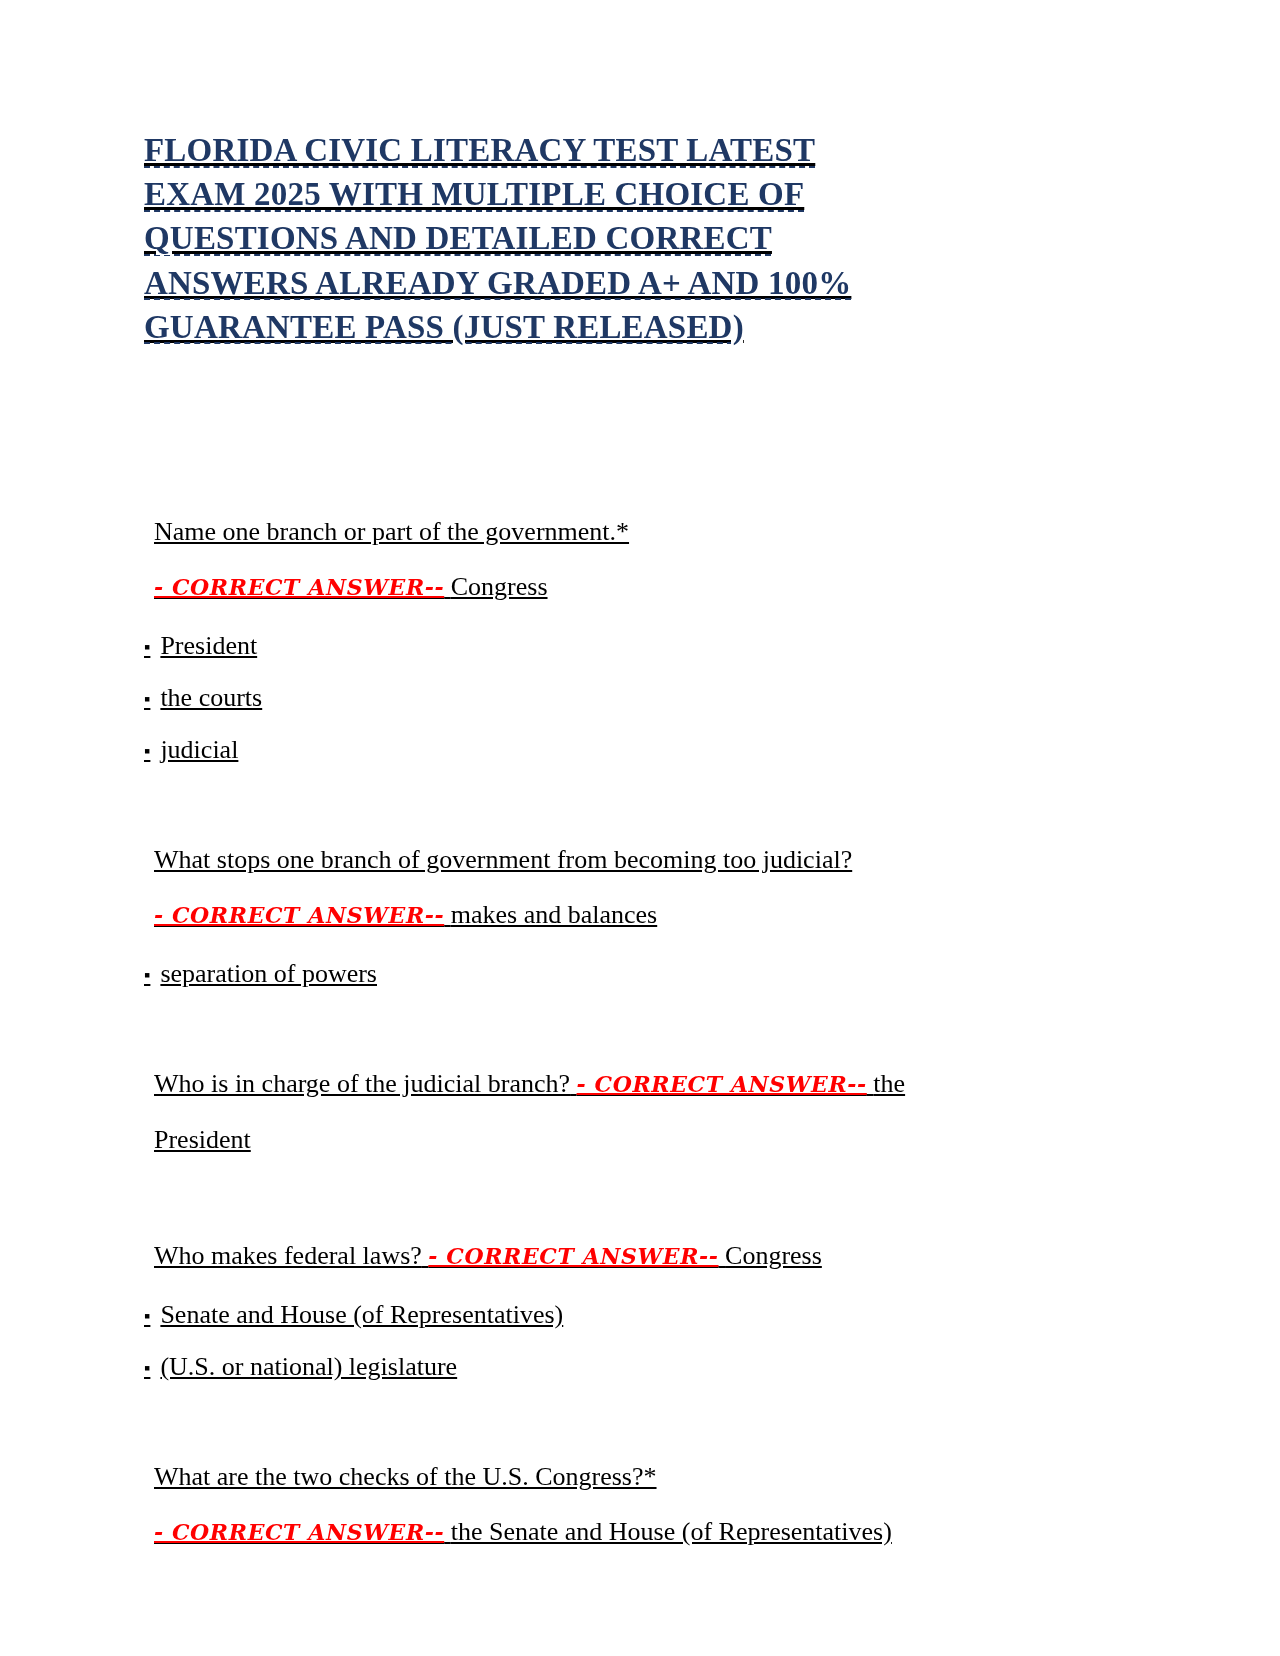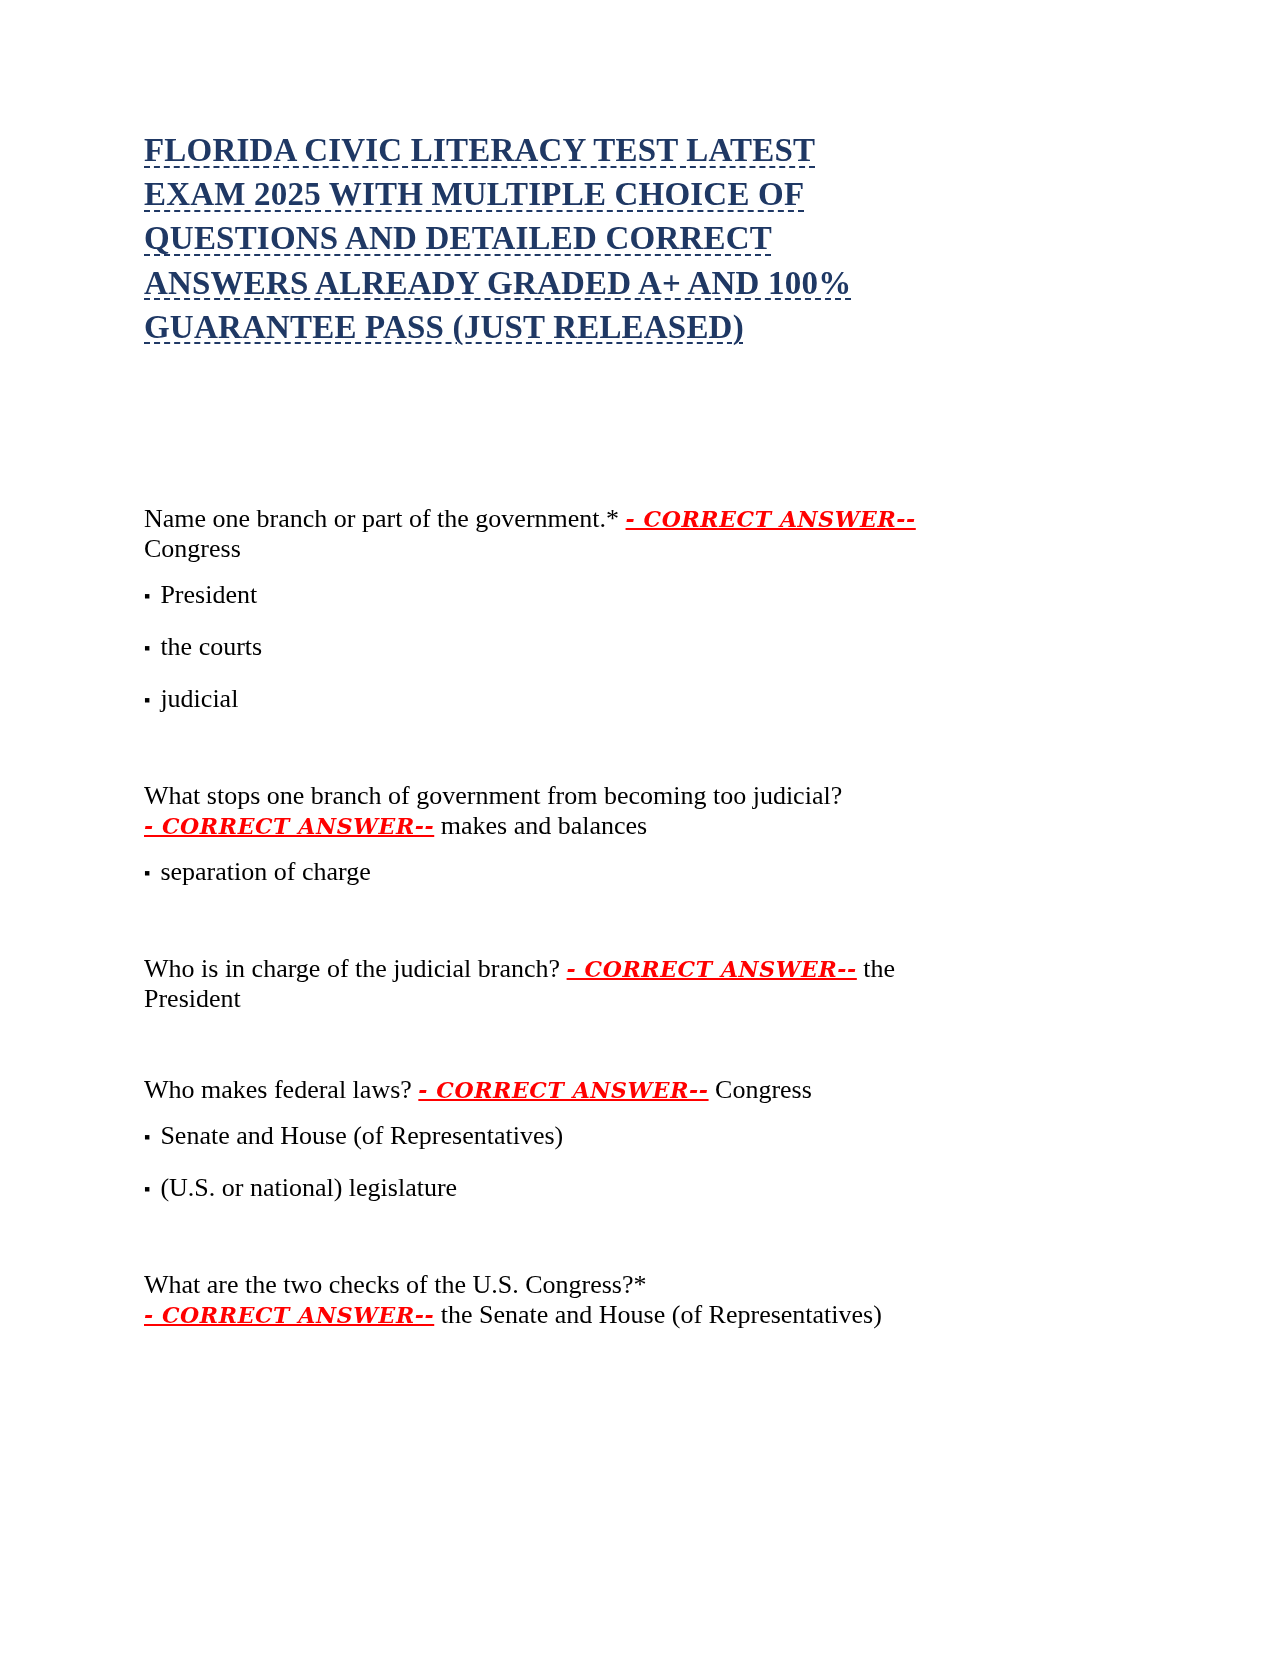--- a/index.html
+++ b/index.html
@@ -12,39 +12,40 @@
     height: 1656px;
     overflow: hidden;
     font-family: "Liberation Serif", serif;
     color: #000000;
   }
   .page {
     box-sizing: border-box;
     width: 1060px;
     height: 1656px;
     padding: 128px 144px 0 144px;
+    text-decoration: underline;
   }
   .doc-title {
     margin: 0 0 155px 0;
     max-width: 960px;
     font-size: 33px;
     line-height: 1.34;
     font-weight: bold;
     color: #1f3864;
     text-decoration: underline;
     text-decoration-style: dashed;
     text-decoration-thickness: 2px;
     text-underline-offset: 5px;
     letter-spacing: 0.2px;
   }
   .question {
-    margin: 61px 0 0 0;
+    margin: 61px 0 0 10px;
     max-width: 1000px;
     font-size: 26px;
-    line-height: 30px;
+    line-height: 55px;
   }
   .bullet {
     margin: 11px 0 0 0;
     max-width: 1000px;
     font-size: 26px;
     line-height: 39px;
   }
   .bullet .glyph {
     font-size: 18px;
     vertical-align: 1px;
@@ -83,21 +84,21 @@
   <p class="bullet">
     <span class="glyph">▪</span><span>judicial</span>
   </p>
 
   <p class="question">
     <span>What stops one branch of government from becoming too judicial?</span>
     <span class="ca">- CORRECT ANSWER--</span>
     <span>makes and balances</span>
   </p>
   <p class="bullet">
-    <span class="glyph">▪</span><span>separation of charge</span>
+    <span class="glyph">▪</span><span>separation of powers</span>
   </p>
 
   <p class="question">
     <span>Who is in charge of the judicial branch?</span>
     <span class="ca">- CORRECT ANSWER--</span>
     <span>the President</span>
   </p>
 
   <p class="question">
     <span>Who makes federal laws?</span>

